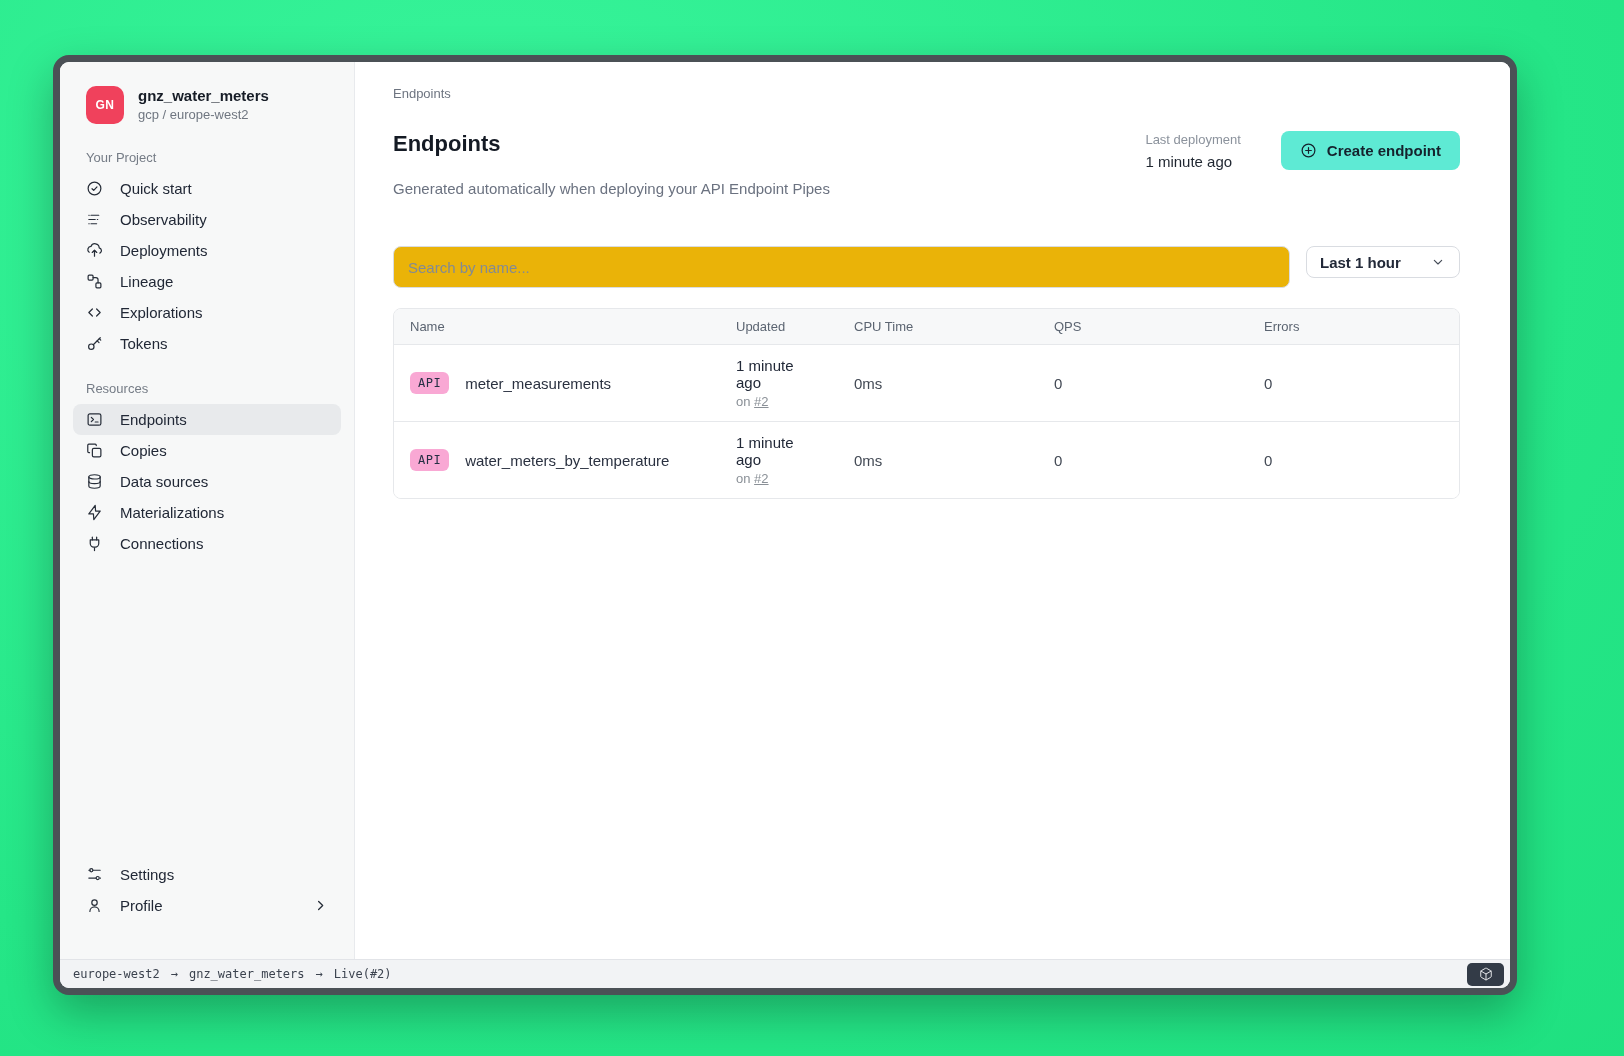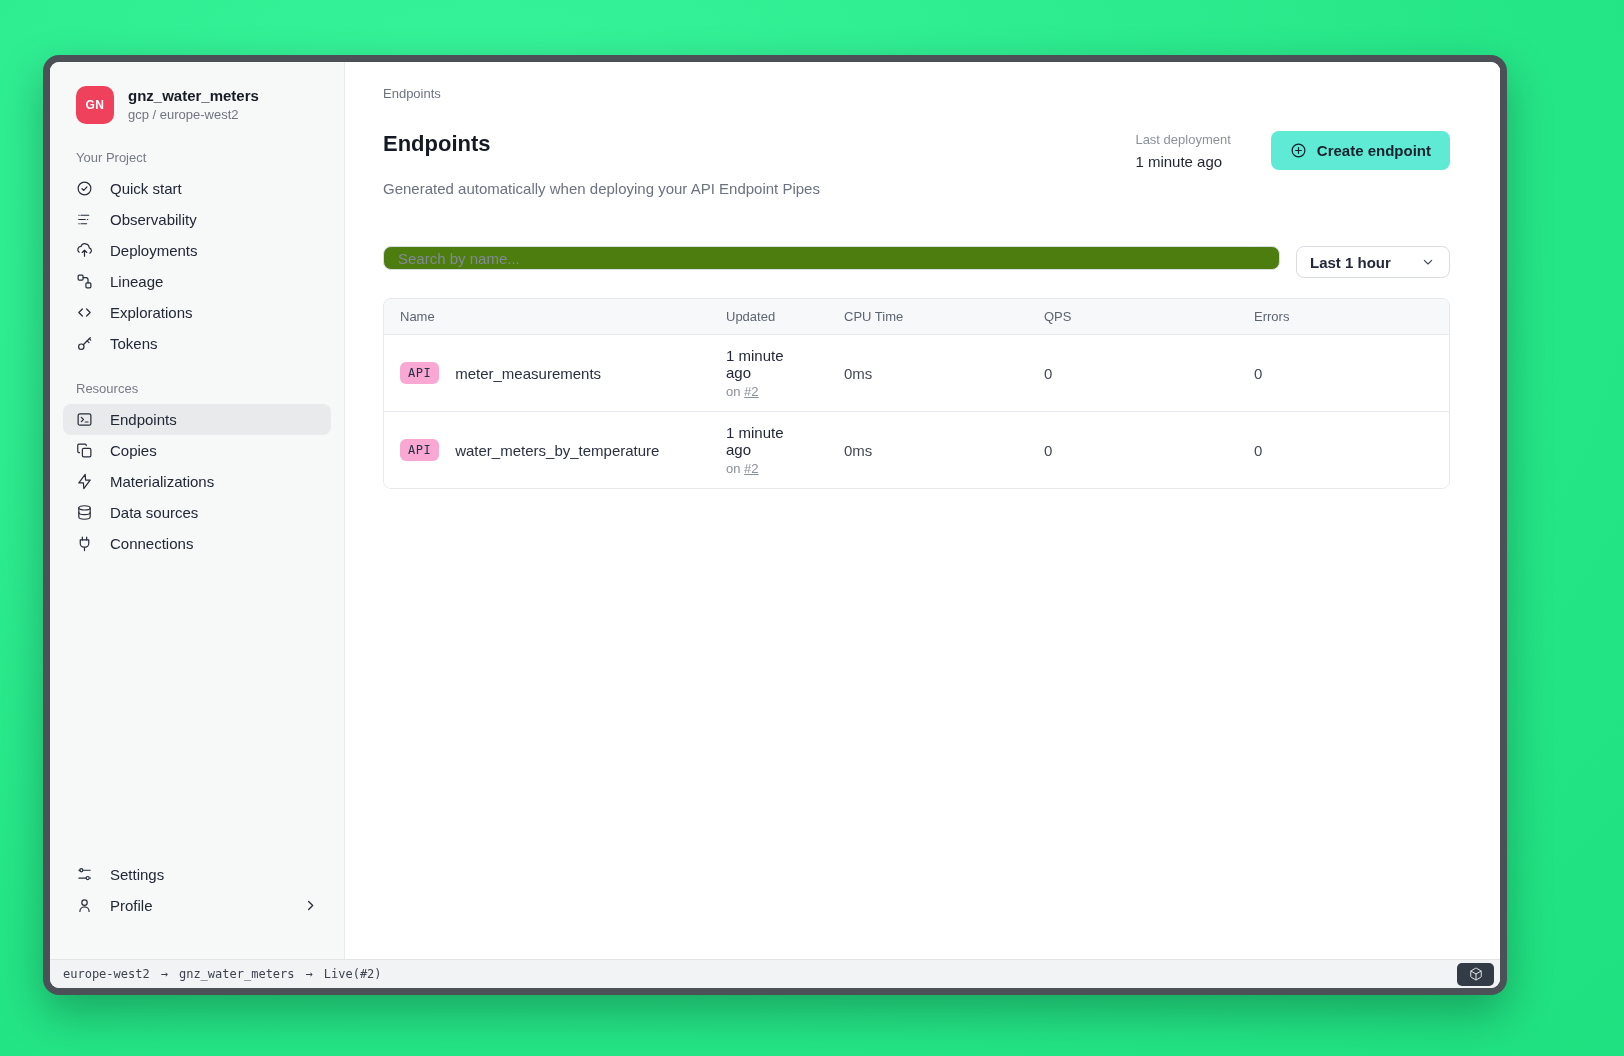--- a/index.html
+++ b/index.html
@@ -4,21 +4,21 @@
 <style>
   * { margin:0; padding:0; box-sizing:border-box; }
   html,body { width:1624px; height:1056px; overflow:hidden; }
   body {
     font-family:"Liberation Sans","DejaVu Sans",sans-serif;
     background: radial-gradient(120% 140% at 30% 18%, #38f59b 0%, #25e687 55%, #1bdd7c 100%);
     position:relative;
     color:#1d2430;
   }
   .window {
-    position:absolute; left:43px; top:55px; width:1464px; height:940px;
+    position:absolute; left:53px; top:55px; width:1464px; height:940px;
     background:#ffffff;
     border:7px solid #4b5156;
     border-radius:16px;
     box-shadow:0 18px 45px rgba(0,0,0,.28);
     display:flex; flex-direction:column;
     overflow:hidden;
   }
   .window-body { flex:1; display:flex; min-height:0; }
 
   
@@ -60,22 +60,22 @@
   .create-btn {
     display:flex; align-items:center; gap:10px;
     height:39px; padding:0 19px; border:none; border-radius:8px;
     background:#5eead4; color:#15222d; font-size:15px; font-weight:600;
     font-family:inherit; cursor:pointer;
   }
   .create-btn svg { width:17px; height:17px; stroke:#15222d; stroke-width:1.7; fill:none; stroke-linecap:round; }
 
   .controls { margin-top:49px; display:flex; gap:16px; }
   .search-input {
-    flex:1; height:24px; border:1px solid #d9dce1; border-radius:8px;
-    padding:0 14px; font-size:15px; font-family:inherit; color:#1d2430; background:#4d7c0f; outline:none;
+    flex:1; height:42px; border:1px solid #d9dce1; border-radius:8px;
+    padding:0 14px; font-size:15px; font-family:inherit; color:#1d2430; background:#eab308; outline:none;
   }
   .search-input::placeholder { color:#828a95; }
   .time-filter {
     width:154px; height:32px; border:1px solid #d9dce1; border-radius:8px;
     display:flex; align-items:center; justify-content:space-between;
     padding:0 13px; font-size:15px; font-weight:600; color:#222938; background:#fff; cursor:pointer;
   }
   .time-filter svg { width:16px; height:16px; stroke:#444b57; stroke-width:1.7; fill:none; stroke-linecap:round; stroke-linejoin:round; }
 
   
@@ -211,34 +211,34 @@
           <svg viewBox="0 0 24 24">
               <rect x="9" y="9" width="12" height="12" rx="2"></rect>
               <path d="M5 15H4a1.5 1.5 0 0 1-1.5-1.5v-9A1.5 1.5 0 0 1 4 3h9A1.5 1.5 0 0 1 14.5 4.5V5"></path>
             </svg>
         </span>
         <span>Copies</span>
       </div>
       <div class="nav-item">
         <span class="nicon">
           <svg viewBox="0 0 24 24">
-              <path d="M13 2 4 14h6.5L11 22l9-12h-6.5L13 2z"></path>
-            </svg>
-        </span>
-        <span>Materializations</span>
-      </div>
-      <div class="nav-item">
-        <span class="nicon">
-          <svg viewBox="0 0 24 24">
               <ellipse cx="12" cy="5.5" rx="8" ry="3"></ellipse>
               <path d="M4 5.5v13c0 1.7 3.6 3 8 3s8-1.3 8-3v-13"></path>
               <path d="M4 12c0 1.7 3.6 3 8 3s8-1.3 8-3"></path>
             </svg>
         </span>
         <span>Data sources</span>
+      </div>
+      <div class="nav-item">
+        <span class="nicon">
+          <svg viewBox="0 0 24 24">
+              <path d="M13 2 4 14h6.5L11 22l9-12h-6.5L13 2z"></path>
+            </svg>
+        </span>
+        <span>Materializations</span>
       </div>
       <div class="nav-item">
         <span class="nicon">
           <svg viewBox="0 0 24 24">
               <path d="M12 22v-4"></path>
               <path d="M9 7V3"></path>
               <path d="M15 7V3"></path>
               <path d="M6 7h12v5a5 5 0 0 1-5 5h-2a5 5 0 0 1-5-5V7z"></path>
             </svg>
         </span>

